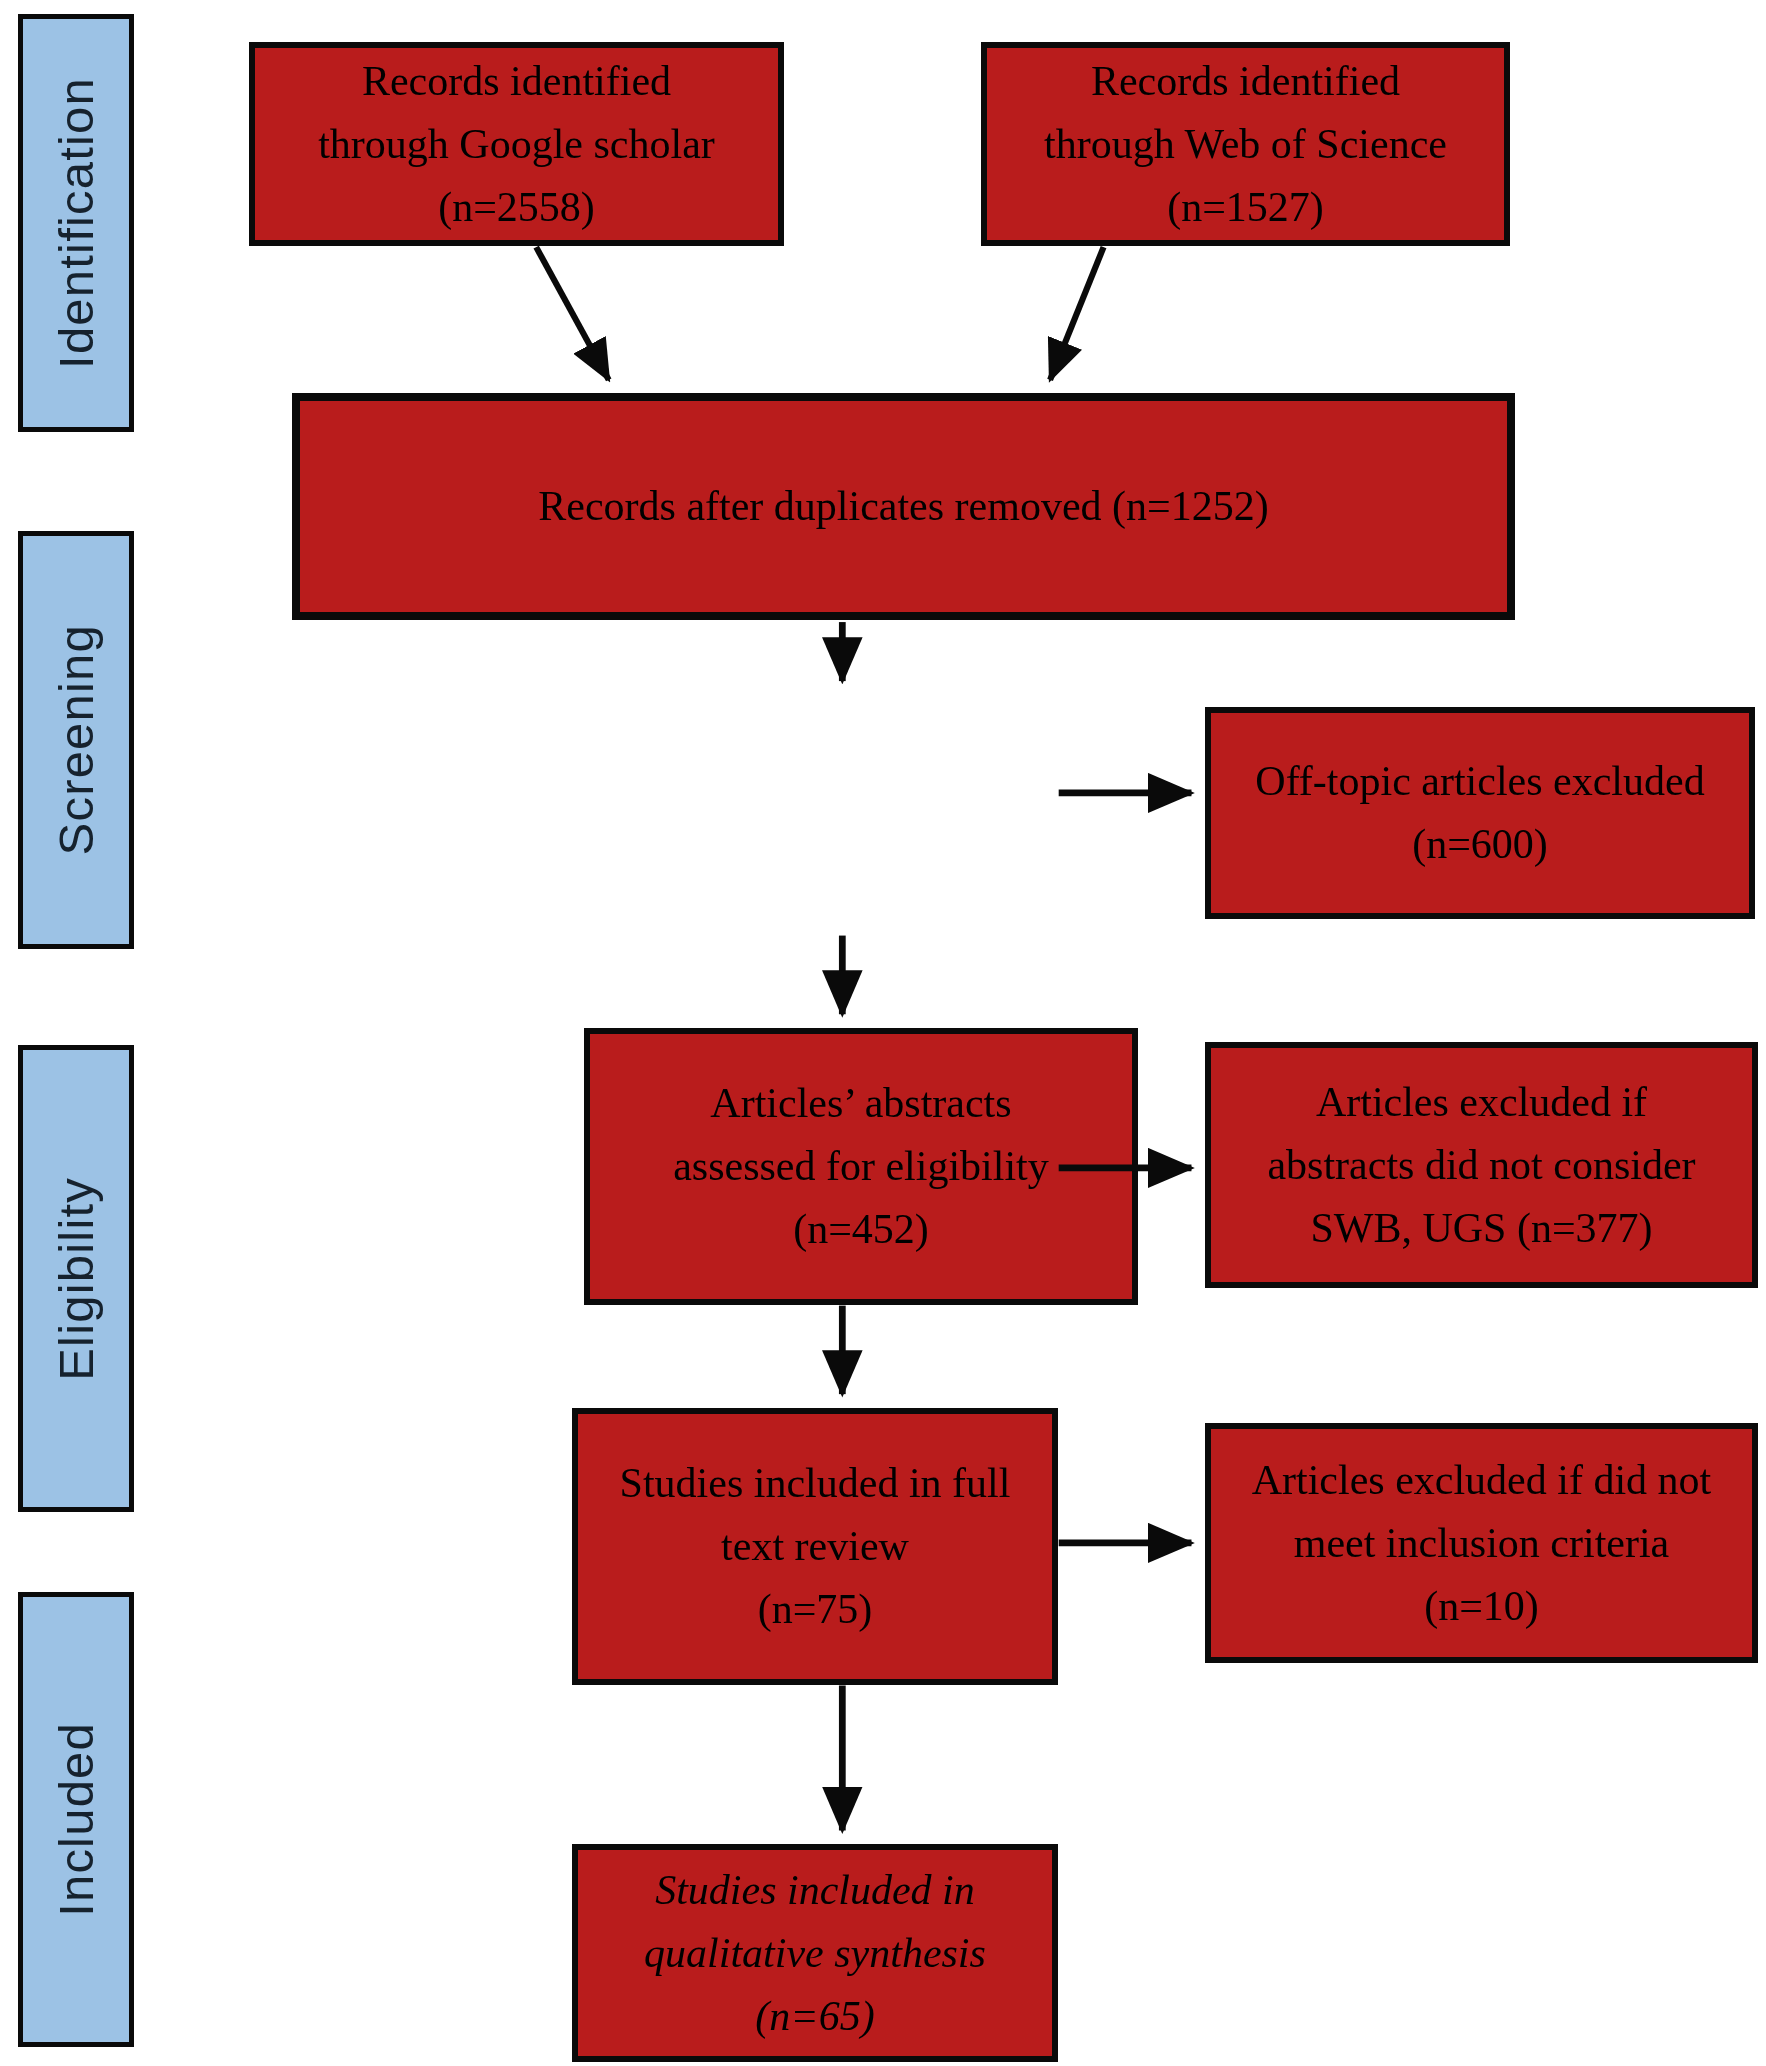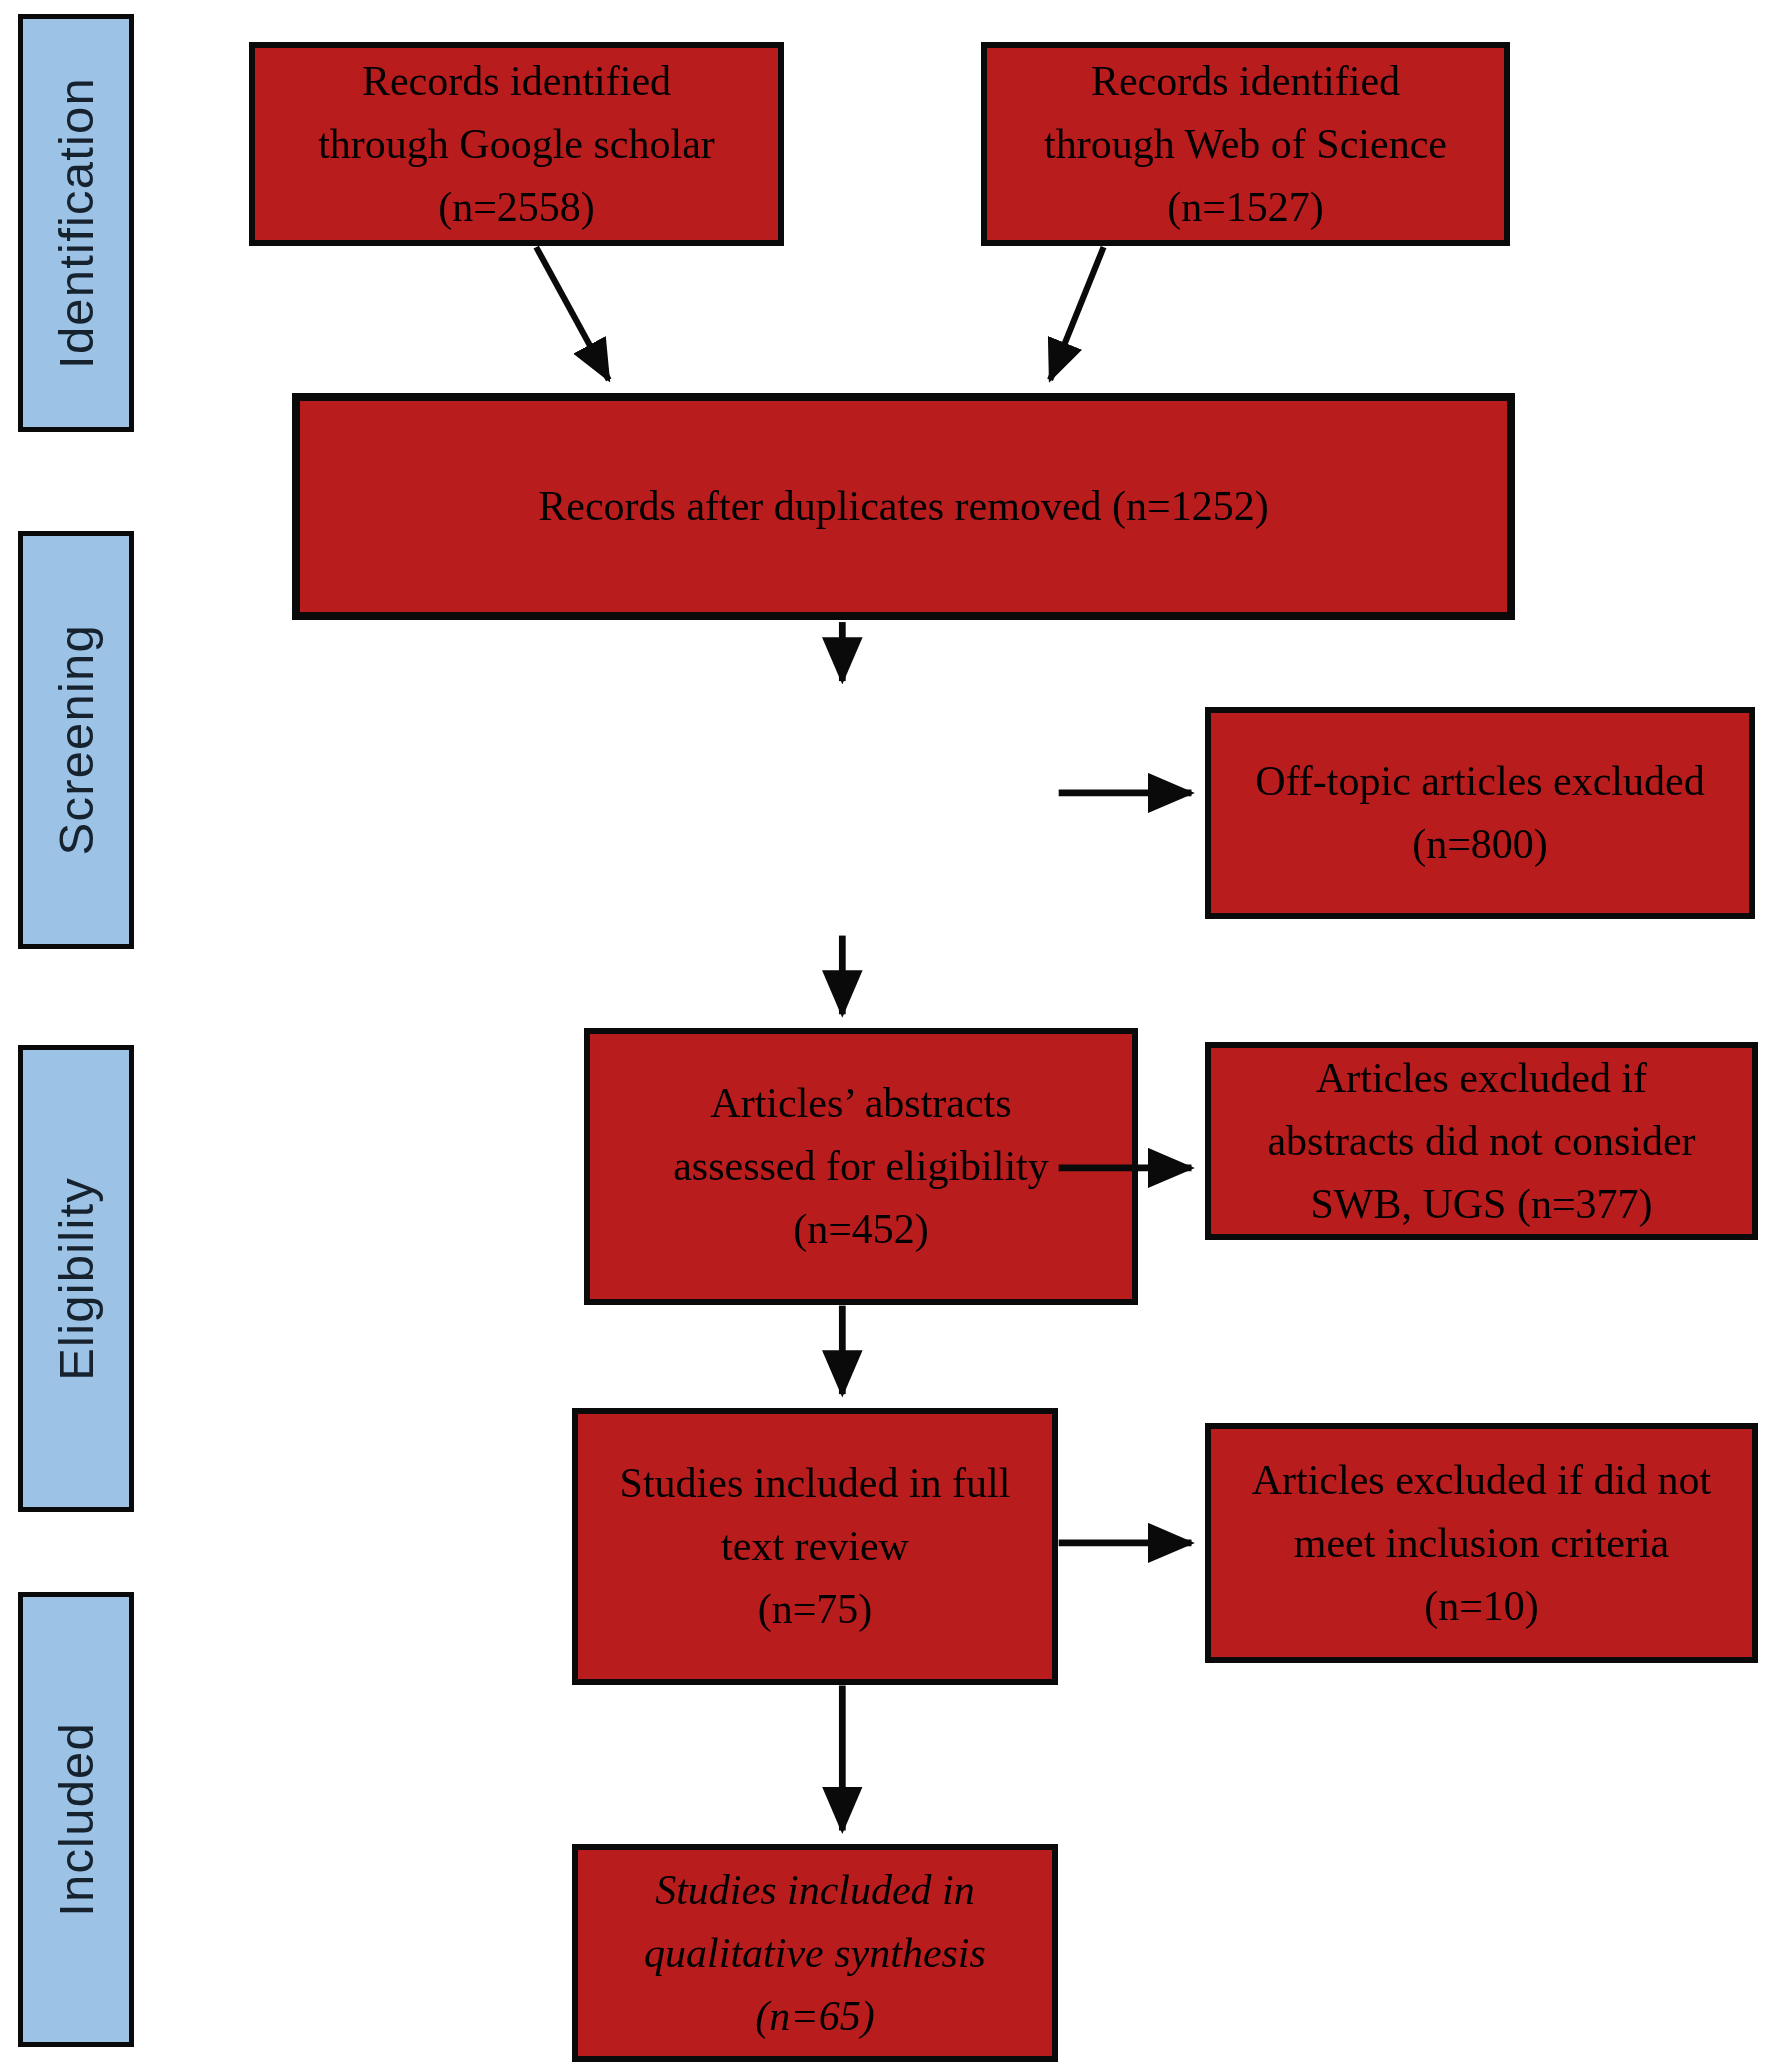--- a/index.html
+++ b/index.html
@@ -82,27 +82,27 @@
 (n=2558)</div>
 
   <div class="fbox" style="left:981px; top:42px;   width:529px;  height:204px;">Records identified
 through Web of Science
 (n=1527)</div>
 
   <div class="fbox" style="left:292px;  top:393px;  width:1223px; height:227px; border-width:8px;">Records after duplicates removed (n=1252)</div>
 
 
   <div class="fbox" style="left:1205px; top:707px; width:550px;  height:212px;">Off-topic articles excluded
-(n=800)</div>
+(n=600)</div>
 
   <div class="fbox" style="left:584px;  top:1028px; width:554px;  height:277px;">Articles’ abstracts
 assessed for eligibility
 (n=452)</div>
 
-  <div class="fbox" style="left:1205px; top:1042px; width:553px;  height:198px;">Articles excluded if
+  <div class="fbox" style="left:1205px; top:1042px; width:553px;  height:246px;">Articles excluded if
 abstracts did not consider
 SWB, UGS (n=377)</div>
 
   <div class="fbox" style="left:572px;  top:1408px; width:486px;  height:277px;">Studies included in full
 text review
 (n=75)</div>
 
   <div class="fbox" style="left:1205px; top:1423px; width:553px;  height:240px;">Articles excluded if did not
 meet inclusion criteria
 (n=10)</div>

